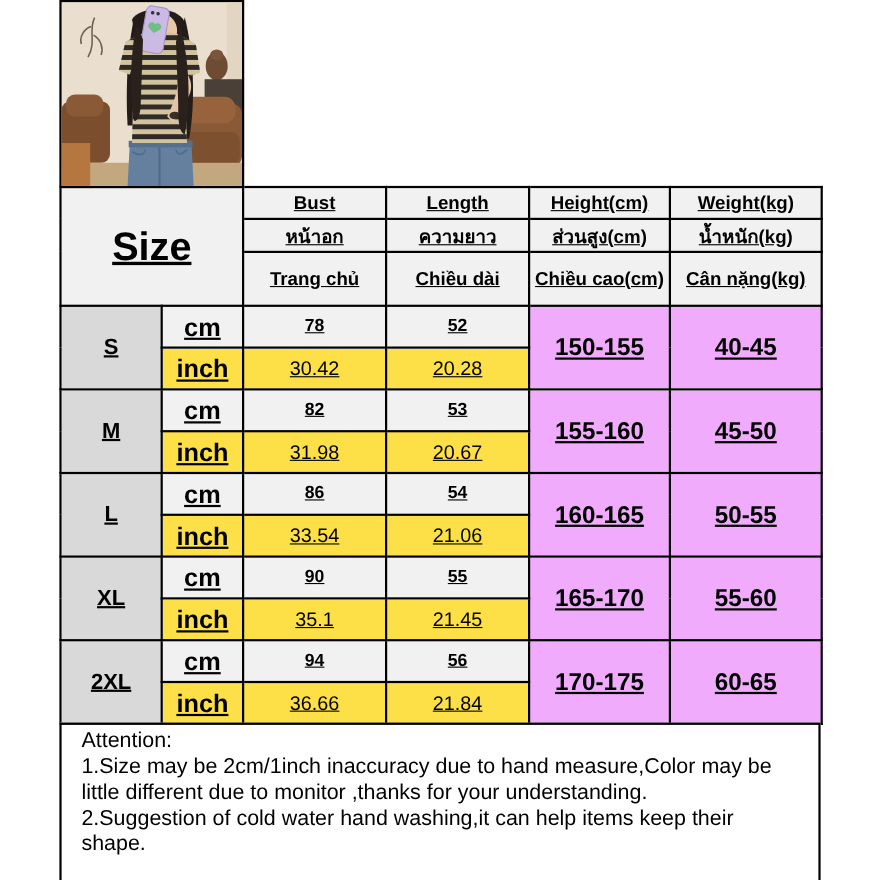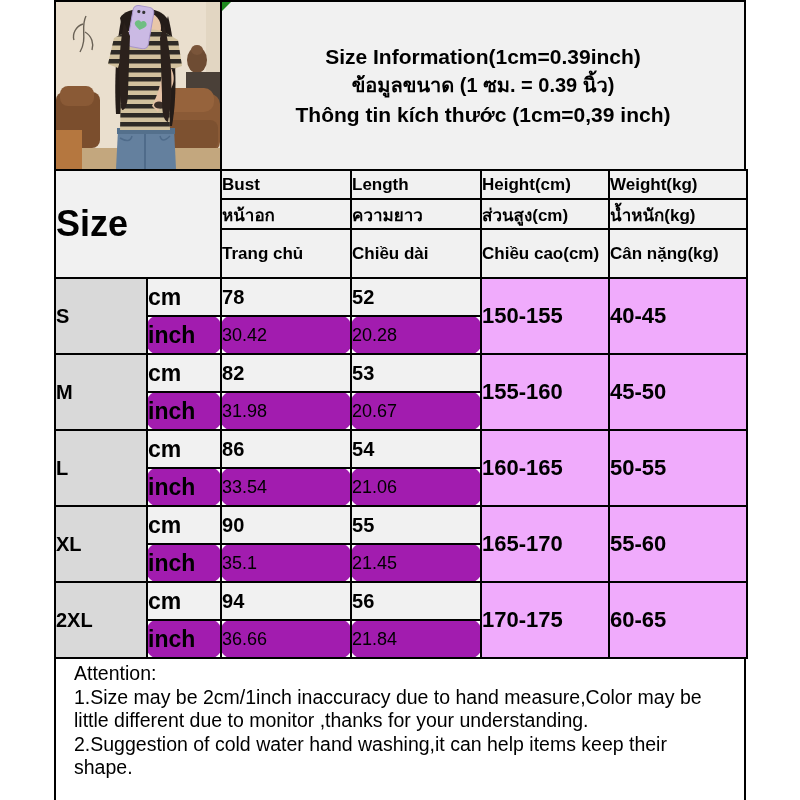--- a/index.html
+++ b/index.html
@@ -27,36 +27,36 @@
   .green-corner{
     position:absolute;top:0;left:0;width:0;height:0;
     border-top:9px solid #1f8a1f;border-right:9px solid transparent;
   }
 
   
   table.size-table{
     border-collapse:collapse;table-layout:fixed;width:692px;margin-top:-2px;
   }
   table.size-table td{
-    border:2px solid #000;text-align:left;vertical-align:middle;
-    padding:0;overflow:hidden;
+    border:2px solid #000;text-align:center;vertical-align:middle;
+    padding:0;overflow:hidden;text-decoration:underline;
   }
   .col-size{width:92px;}  .col-unit{width:74px;}
   .col-bust{width:130px;} .col-len{width:130px;}
   .col-hei{width:128px;}  .col-wei{width:138px;}
   tr.hdr1{height:29px;} tr.hdr2{height:30px;} tr.hdr3{height:49px;margin-left:48px;}
   tr.datarow{height:38px;}
   td.hdr-cell{background:#f1f1f1;font-weight:bold;font-size:17px;}
   td.size-big{background:#f1f1f1;font-weight:bold;font-size:36px;margin-top:16px;}
   td.size-cell{background:#d9d9d9;font-weight:bold;font-size:20px;}
   td.unit-cell{font-weight:bold;font-size:23px;}
   td.range-cell{background:#f0abfc;font-weight:bold;font-size:22px;}
   tr.cmrow td.unit-cell, tr.cmrow td.val-cell{background:#f1f1f1;}
-  tr.cmrow td.val-cell{font-weight:bold;font-size:20px;}
-  tr.inchrow td.unit-cell, tr.inchrow td.val-cell{background:#a21caf;border-radius:10px;}
+  tr.cmrow td.val-cell{font-weight:bold;font-size:16px;}
+  tr.inchrow td.unit-cell, tr.inchrow td.val-cell{background:#fde047;}
   tr.inchrow td.val-cell{font-weight:normal;font-size:18px;}
 
   
   .attention{
     box-sizing:border-box;border:2px solid #000;margin-top:-2px;
     width:692px;height:154px;background:#ffffff;
     padding:3px 18px;font-size:19.5px;line-height:23.5px;font-weight:normal;
   }
 </style>
 </head>
@@ -132,26 +132,20 @@
           <rect x="74" y="4" width="21" height="42" rx="5" fill="#cbbae4" stroke="#a895c9" stroke-width="1"></rect>
           <circle cx="80" cy="10" r="1.6" fill="#333"></circle>
           <circle cx="85" cy="10" r="1.6" fill="#333"></circle>
           <path d="M84 20 c-2 -3 -6 -1 -6 2 c0 2 3 4 6 6 c3 -2 6 -4 6 -6 c0 -3 -4 -5 -6 -2 Z" fill="#6fbe82"></path>
         </g>
 
         <path d="M68 20 C62 50 62 84 66 108 C70 108 72 100 72 90 L74 34 Z" fill="#2b211c"></path>
         <path d="M108 22 C116 52 118 92 112 120 C106 118 106 104 106 92 L104 36 Z" fill="#2b211c"></path>
       </svg>
     </div>
-    <div class="title-cell">
-      <div class="green-corner"></div>
-      <div class="title-line1">Size Information(1cm=0.39inch)</div>
-      <div class="title-line2">ข้อมูลขนาด (1 ซม. = 0.39 นิ้ว)</div>
-      <div class="title-line3">Thông tin kích thước (1cm=0,39 inch)</div>
-    </div>
   </div>
 
   <table class="size-table">
     <colgroup>
       <col class="col-size">
         <col class="col-unit">
         <col class="col-bust">
       <col class="col-len">
         <col class="col-hei">
         <col class="col-wei">

